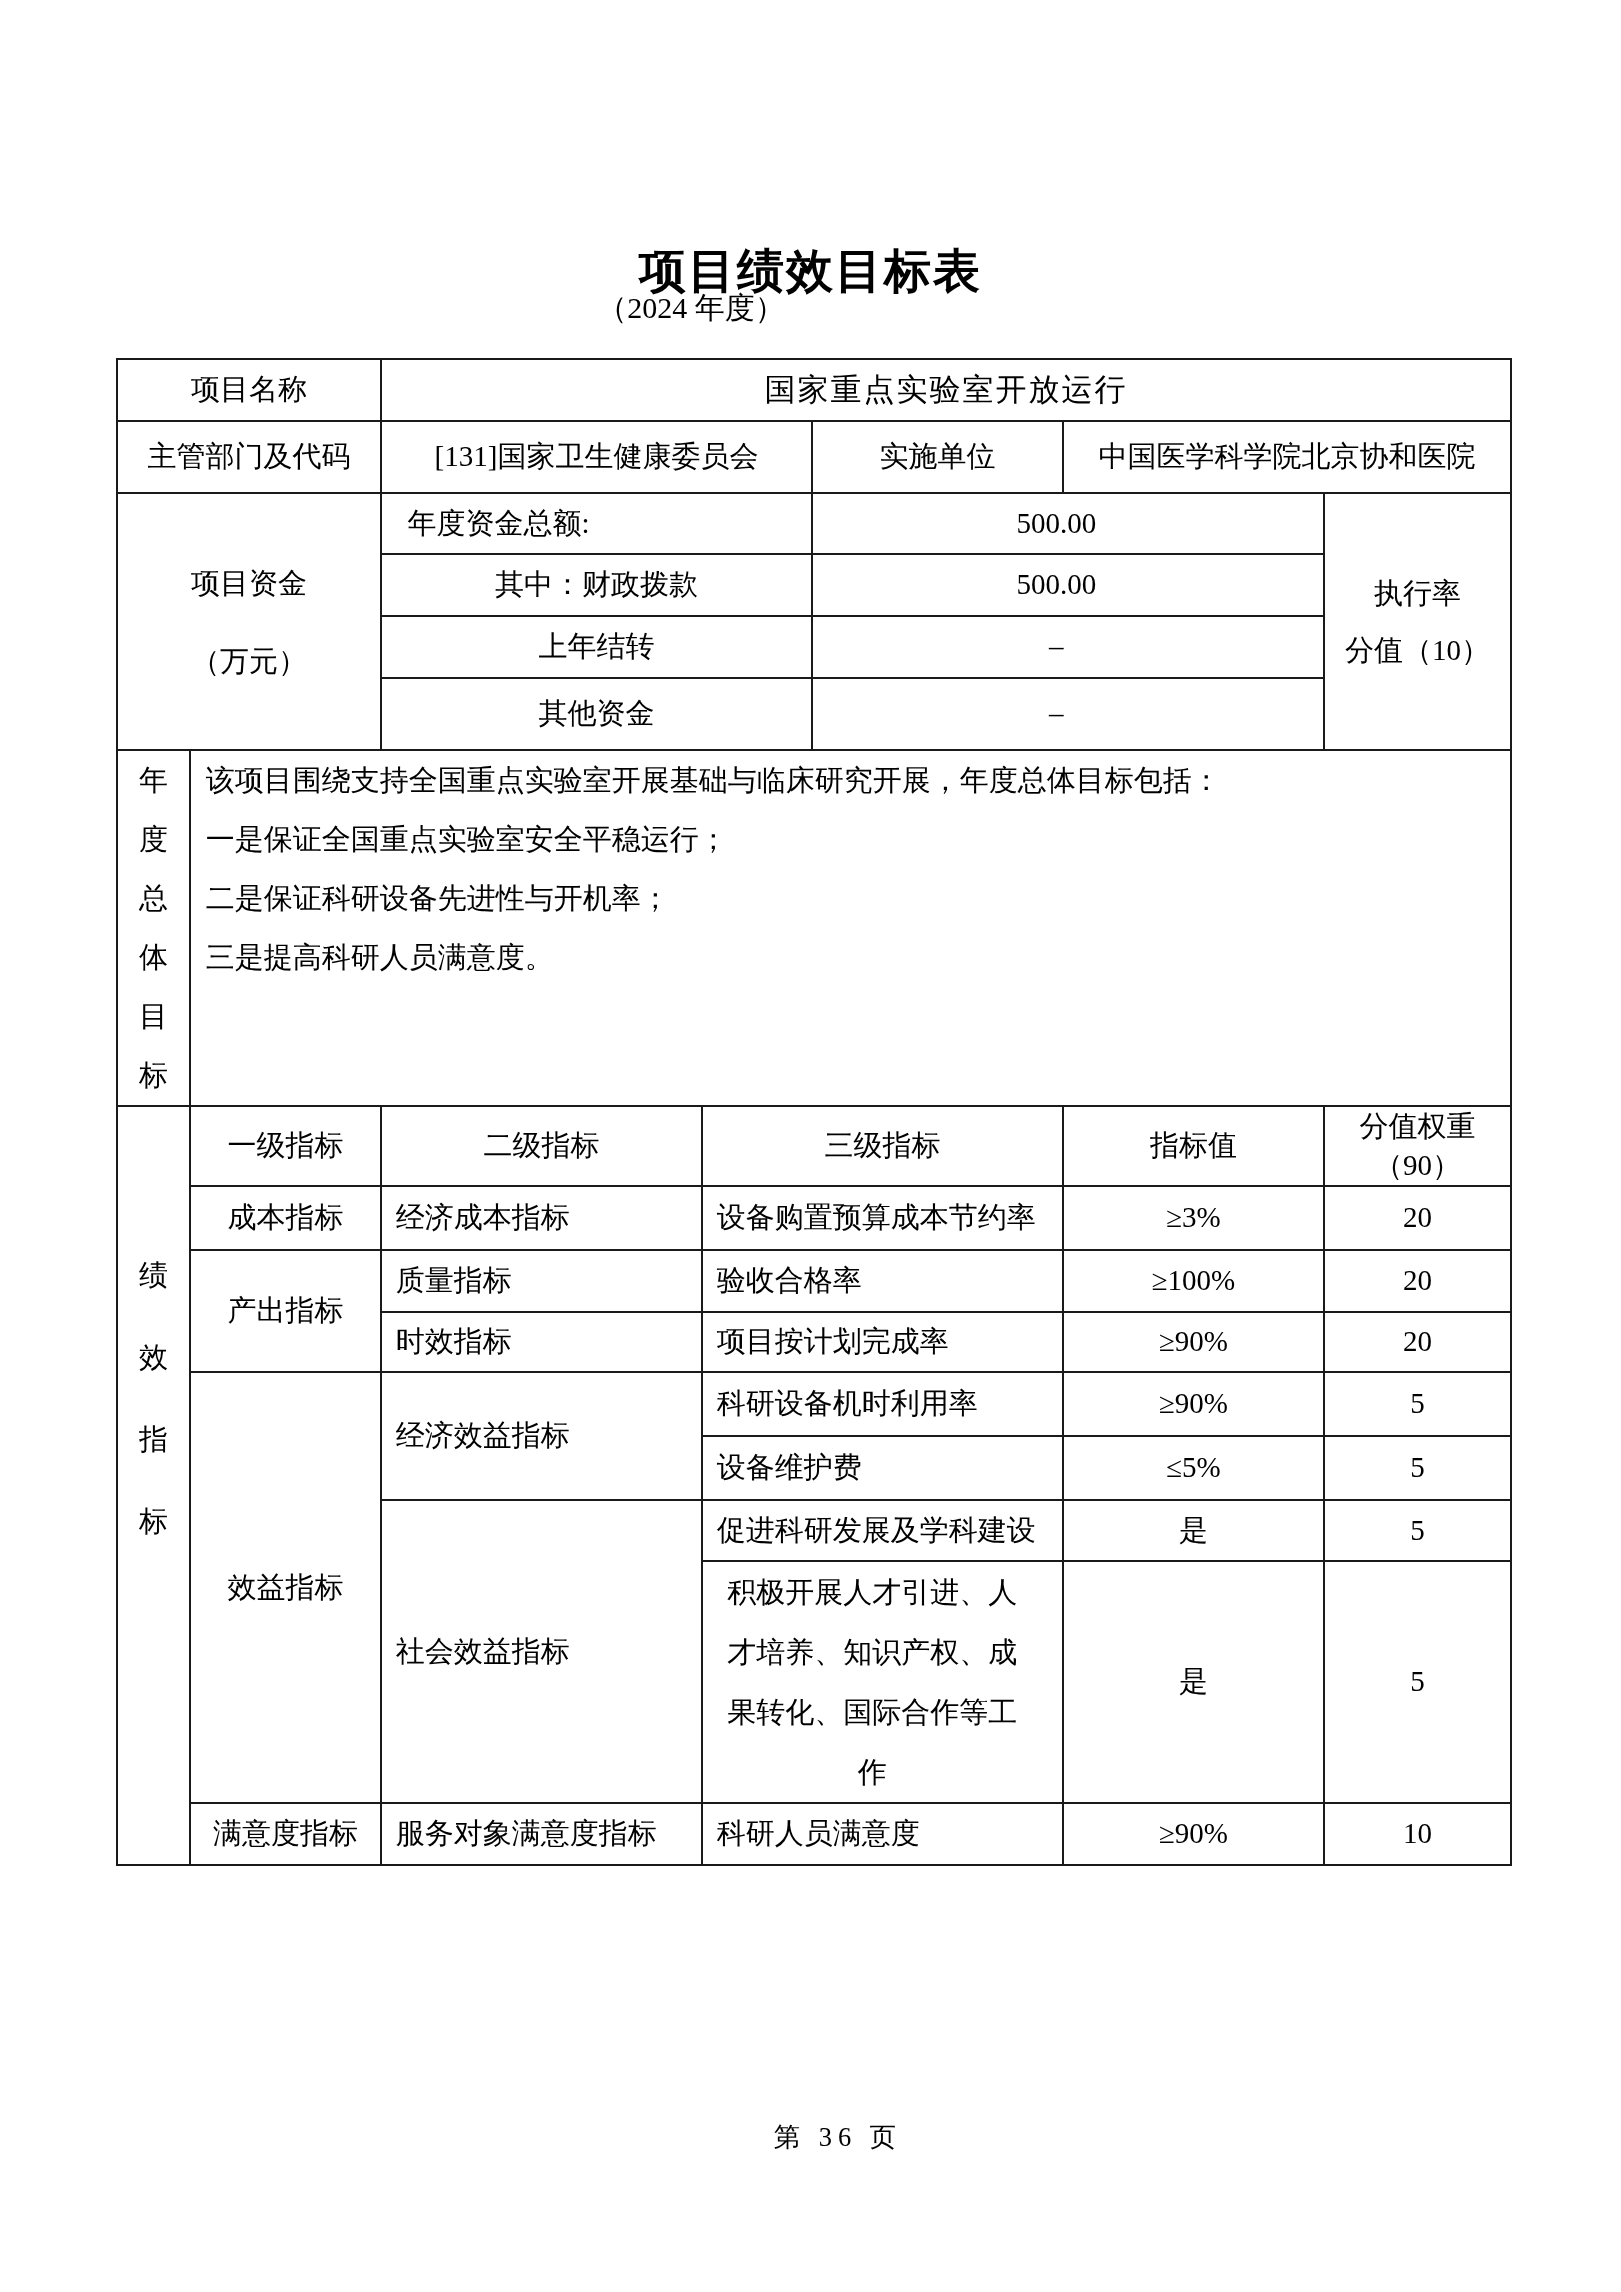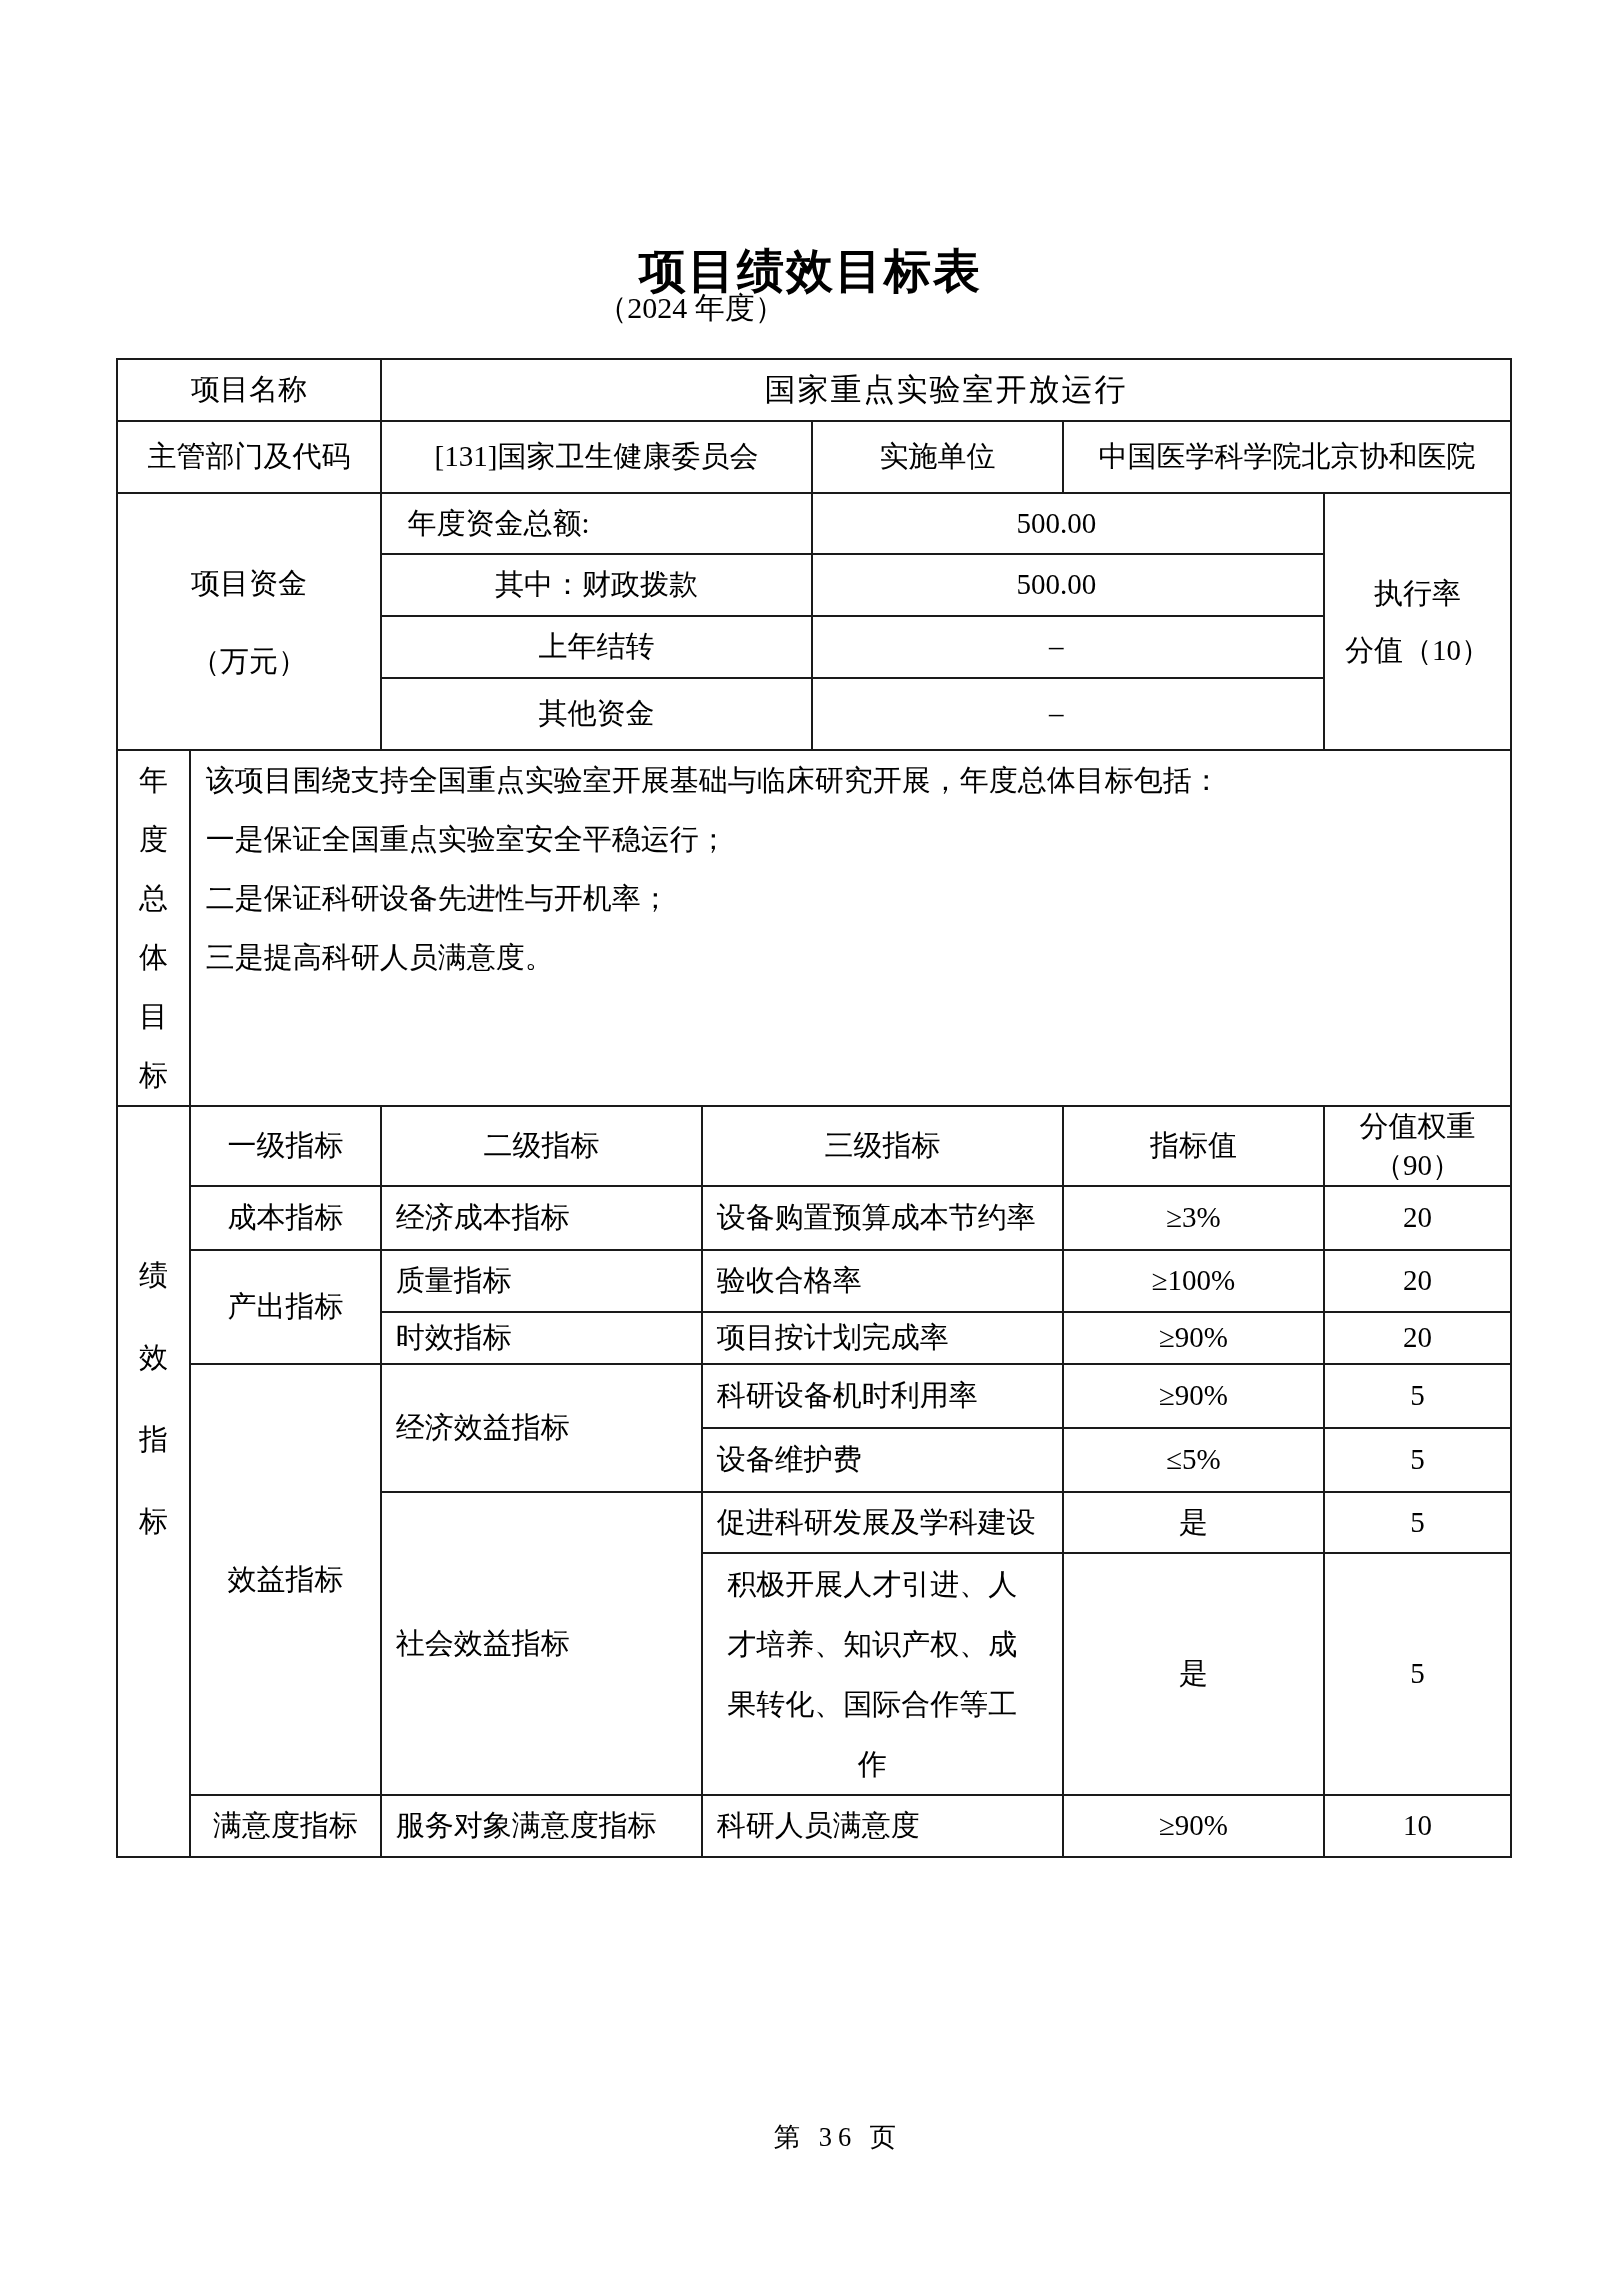--- a/index.html
+++ b/index.html
@@ -41,21 +41,21 @@
   .two-line-lg div{line-height:78px;text-align:center;}
   .goal-lines{padding-left:14.7px;padding-right:9.8px;}
   .goal-lines div{line-height:59px;text-align:left;}
   .wrap-cell{
     line-height:60px;text-align:center;
     padding-left:13.7px;padding-right:34px;
     word-break:break-all;
   }
   
   tr.h63{height:62px;} tr.h64{height:72px;} tr.h62{height:61px;}
-  tr.h61{height:52px;} tr.h65{height:64px;}
+  tr.h61{height:60px;} tr.h65{height:64px;}
   tr.h82{height:80px;} tr.h185{height:181px;} tr.h363{height:356px;}
   .page-footer{
     position:absolute;top:2119px;left:0;width:1621px;
     text-align:center;font-size:26.5px;letter-spacing:5.9px;
     transform:translateX(27.4px);
   }
 </style>
 </head>
 <body>
 

